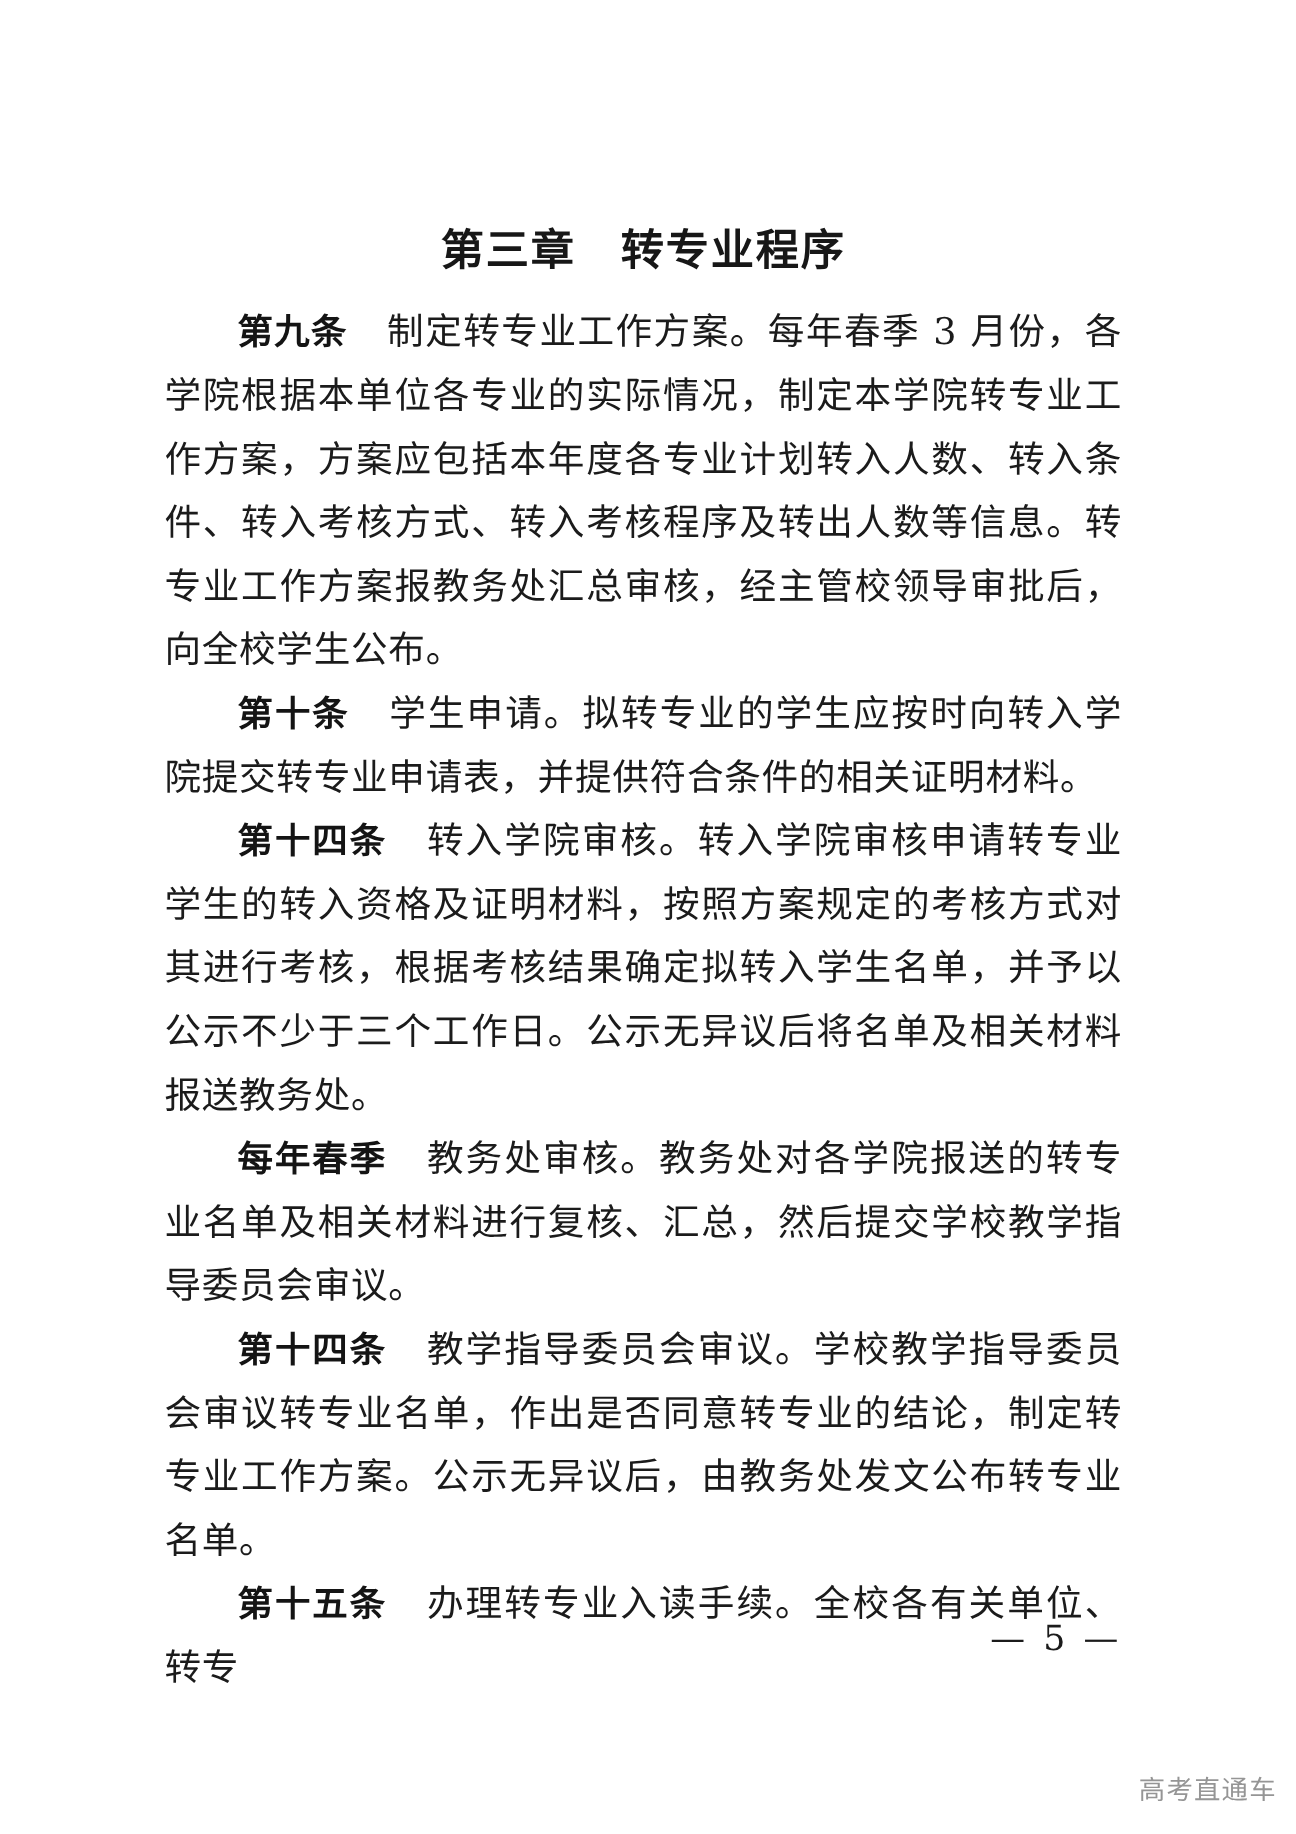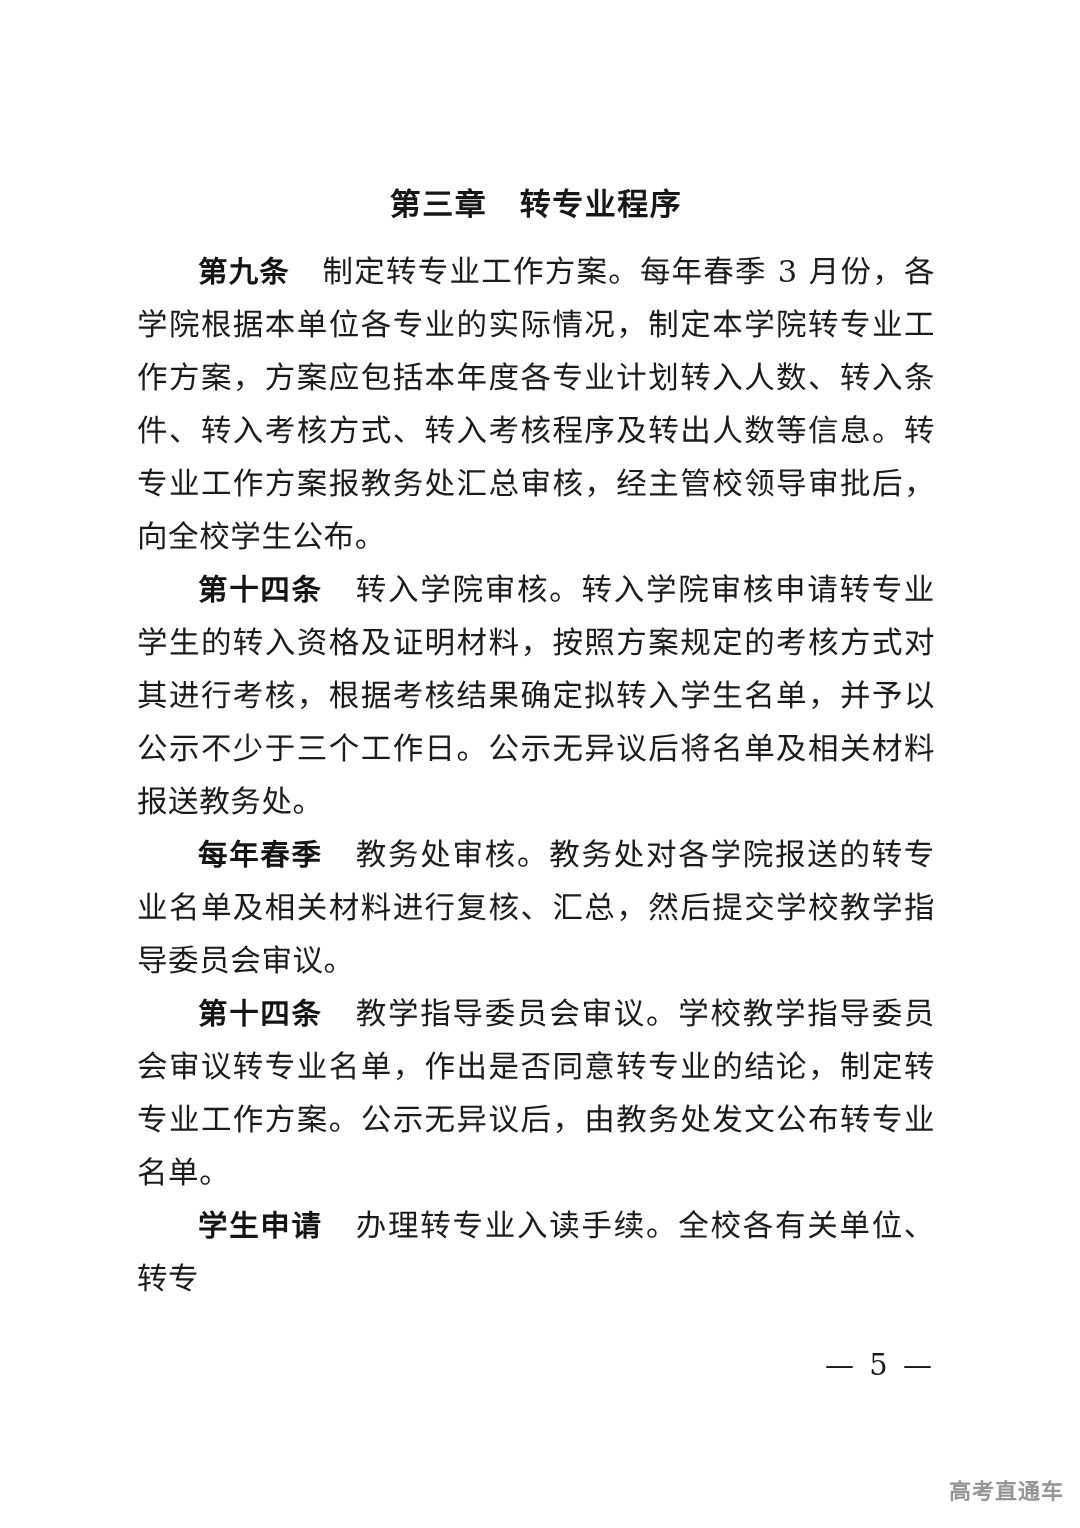--- a/index.html
+++ b/index.html
@@ -34,21 +34,21 @@
     left: 137px;
     top: 186px;
     width: 798px;
   }
 
   
   .chapter-heading {
     text-align: center;
     font-family: "Liberation Sans", "DejaVu Sans", sans-serif;
     font-weight: bold;
-    font-size: 31px;
+    font-size: 36px;
     letter-spacing: 1.5px;
     color: #171717;
     margin: 0 0 20px 0;
     line-height: 1.25;
     white-space: pre;
   }
 
   
   .article {
     margin: 0;
@@ -91,21 +91,21 @@
     white-space: pre;
   }
 
   
   .watermark {
     position: absolute;
     right: 16px;
     top: 1473px;
     font-family: "Liberation Sans", "DejaVu Sans", sans-serif;
     font-size: 22px;
-    font-weight: bold;
+    font-weight: normal;
     color: #8d8d8d;
     letter-spacing: 1px;
     opacity: 0.92;
     white-space: pre;
     user-select: none;
     text-align: right;
   }
 </style>
 </head>
 <body>
@@ -113,36 +113,39 @@
 <div class="page">
 
   <div class="content">
 
     <h1 class="chapter-heading">第三章　转专业程序</h1>
 
     <p class="article">
       <span class="art-label">第九条</span><span class="art-gap"></span><span class="art-body">制定转专业工作方案。每年春季 3 月份，各学院根据本单位各专业的实际情况，制定本学院转专业工作方案，方案应包括本年度各专业计划转入人数、转入条件、转入考核方式、转入考核程序及转出人数等信息。转专业工作方案报教务处汇总审核，经主管校领导审批后，向全校学生公布。</span>
     </p>
 
+    <p class="article">
+      <span class="art-label">第十条</span><span class="art-gap"></span><span class="art-body">学生申请。拟转专业的学生应按时向转入学院提交转专业申请表，并提供符合条件的相关证明材料。</span>
+    </p>
 
 
     <p class="article">
       <span class="art-label">第十四条</span><span class="art-gap"></span><span class="art-body">转入学院审核。转入学院审核申请转专业学生的转入资格及证明材料，按照方案规定的考核方式对其进行考核，根据考核结果确定拟转入学生名单，并予以公示不少于三个工作日。公示无异议后将名单及相关材料报送教务处。</span>
     </p>
 
     <p class="article">
       <span class="art-label">每年春季</span><span class="art-gap"></span><span class="art-body">教务处审核。教务处对各学院报送的转专业名单及相关材料进行复核、汇总，然后提交学校教学指导委员会审议。</span>
     </p>
 
     <p class="article">
       <span class="art-label">第十四条</span><span class="art-gap"></span><span class="art-body">教学指导委员会审议。学校教学指导委员会审议转专业名单，作出是否同意转专业的结论，制定转专业工作方案。公示无异议后，由教务处发文公布转专业名单。</span>
     </p>
 
     <p class="article">
-      <span class="art-label">学生申请</span><span class="art-gap"></span><span class="art-body">办理转专业入读手续。全校各有关单位、转专</span>
+      <span class="art-label">第十五条</span><span class="art-gap"></span><span class="art-body">办理转专业入读手续。全校各有关单位、转专</span>
     </p>
 
   </div>
 
   <div class="page-number">— 5 —</div>
 
   <div class="watermark">高考直通车</div>
 
 </div>
 

